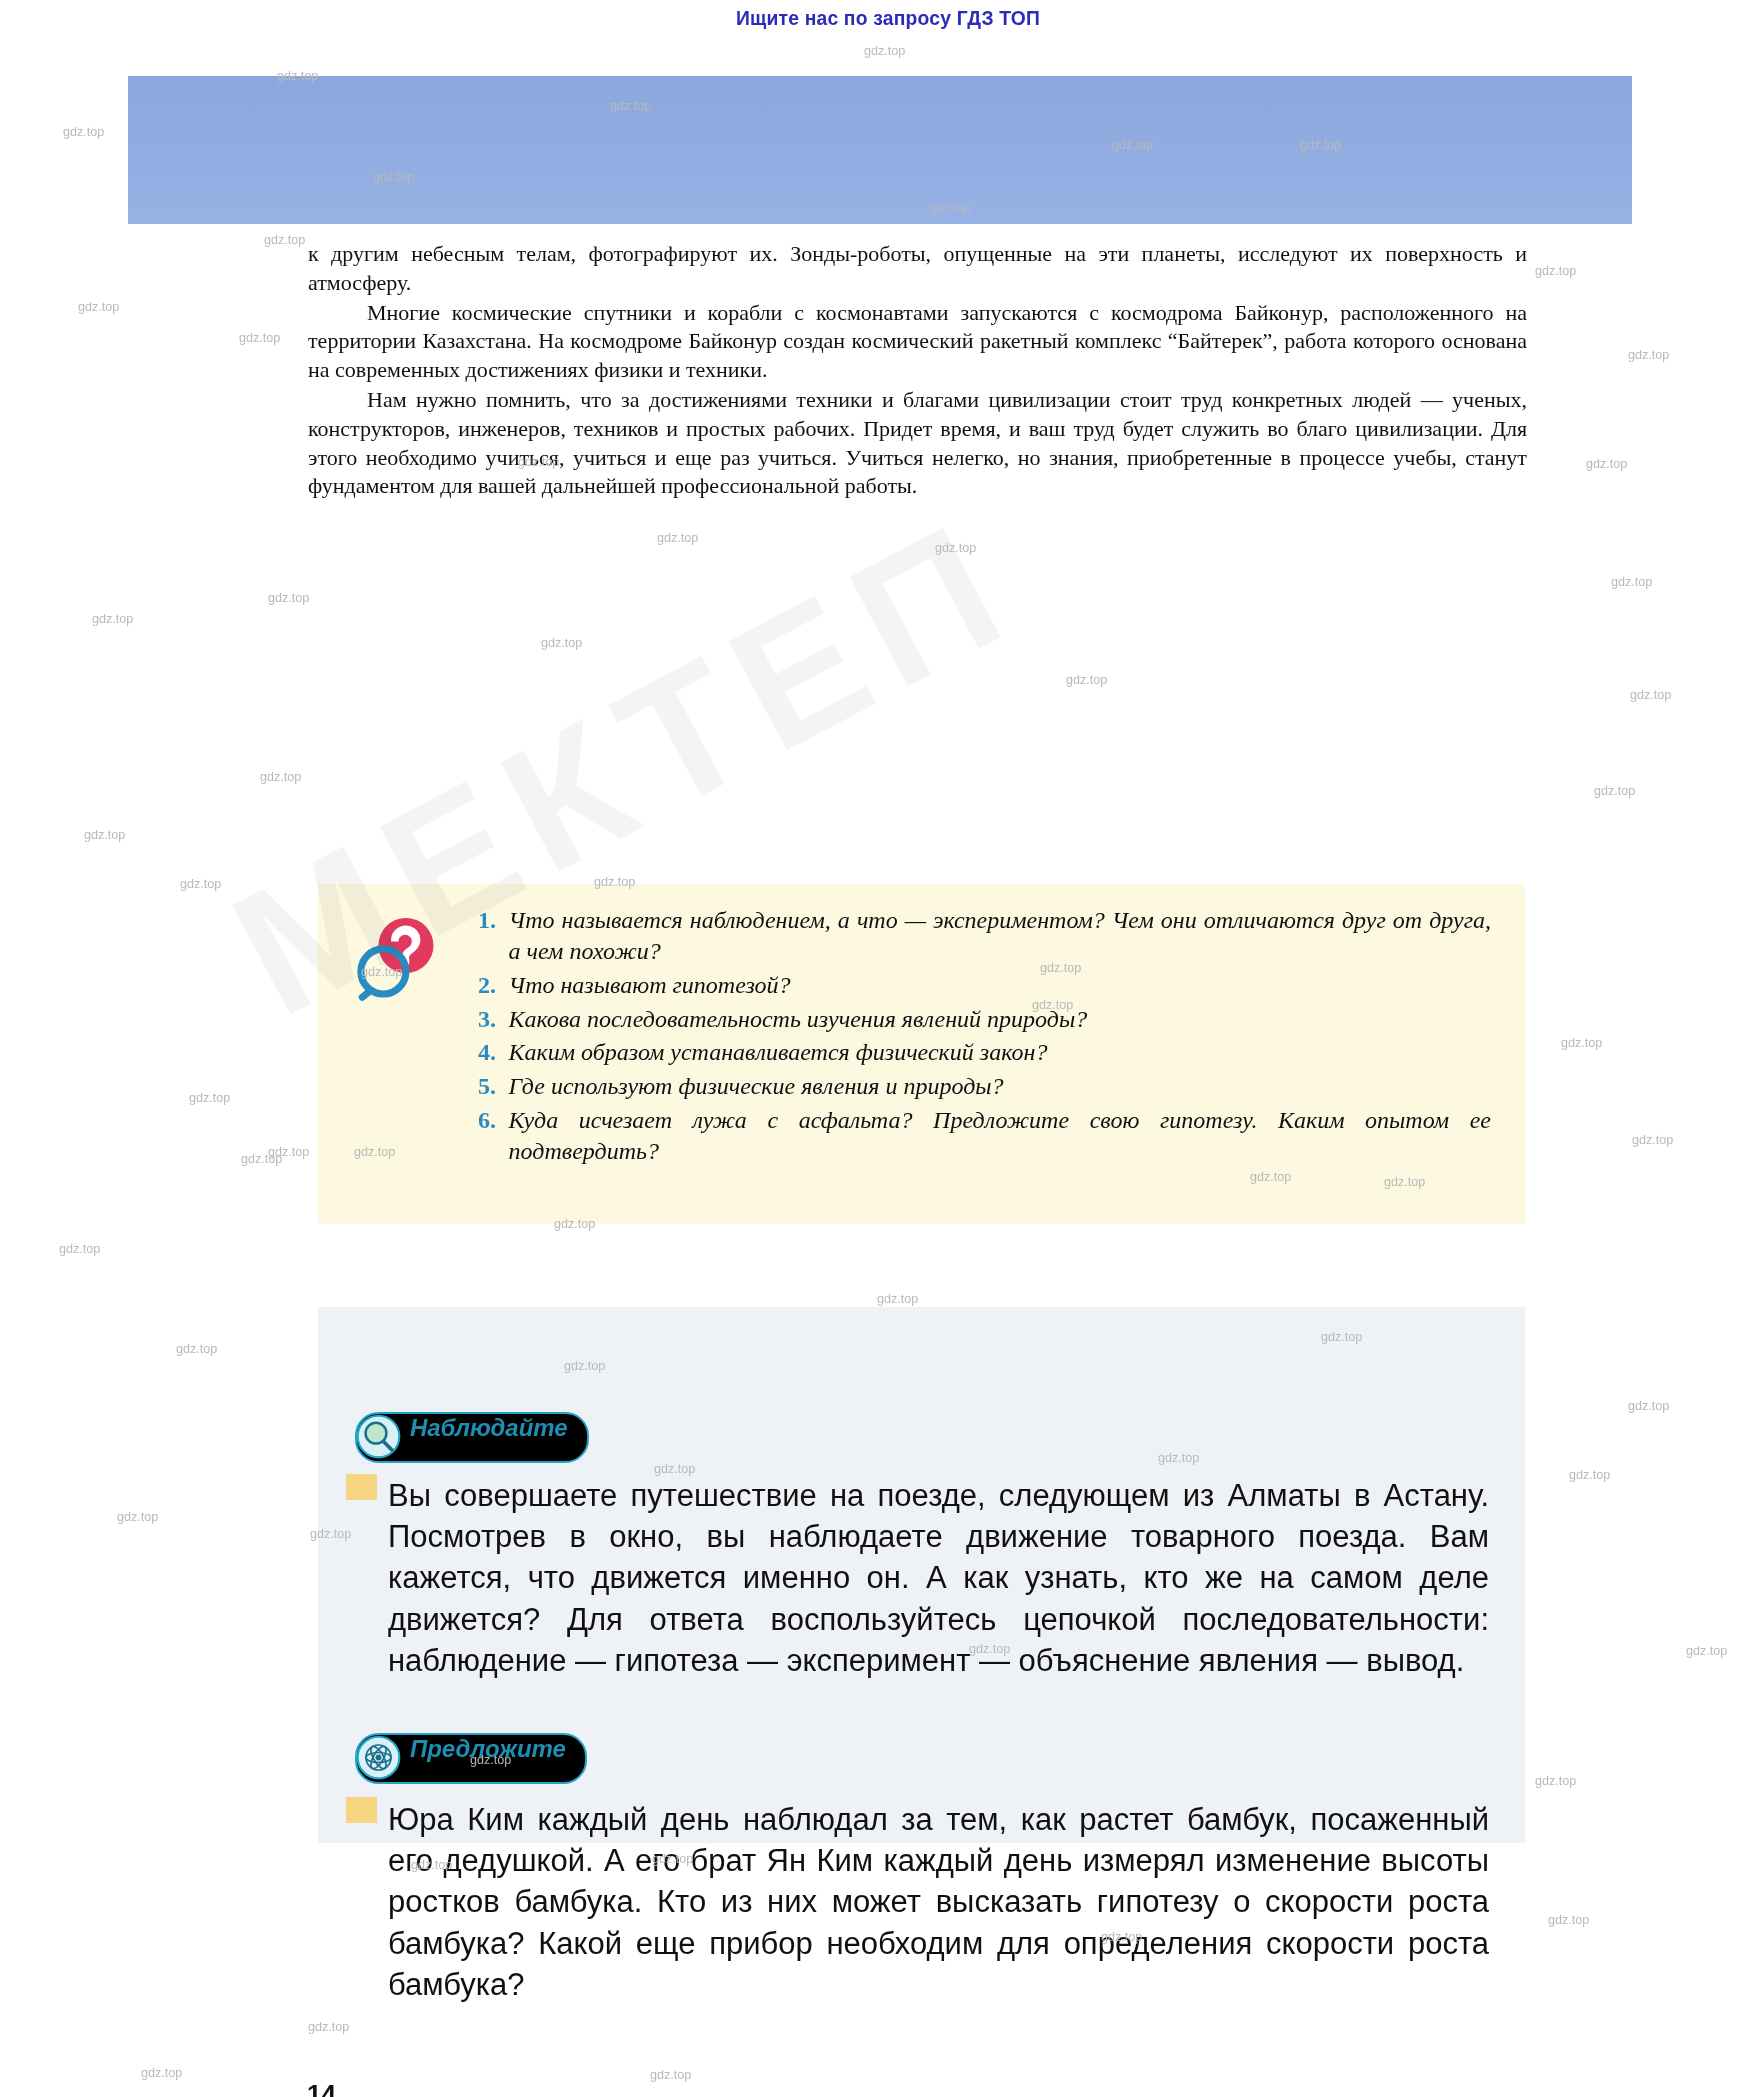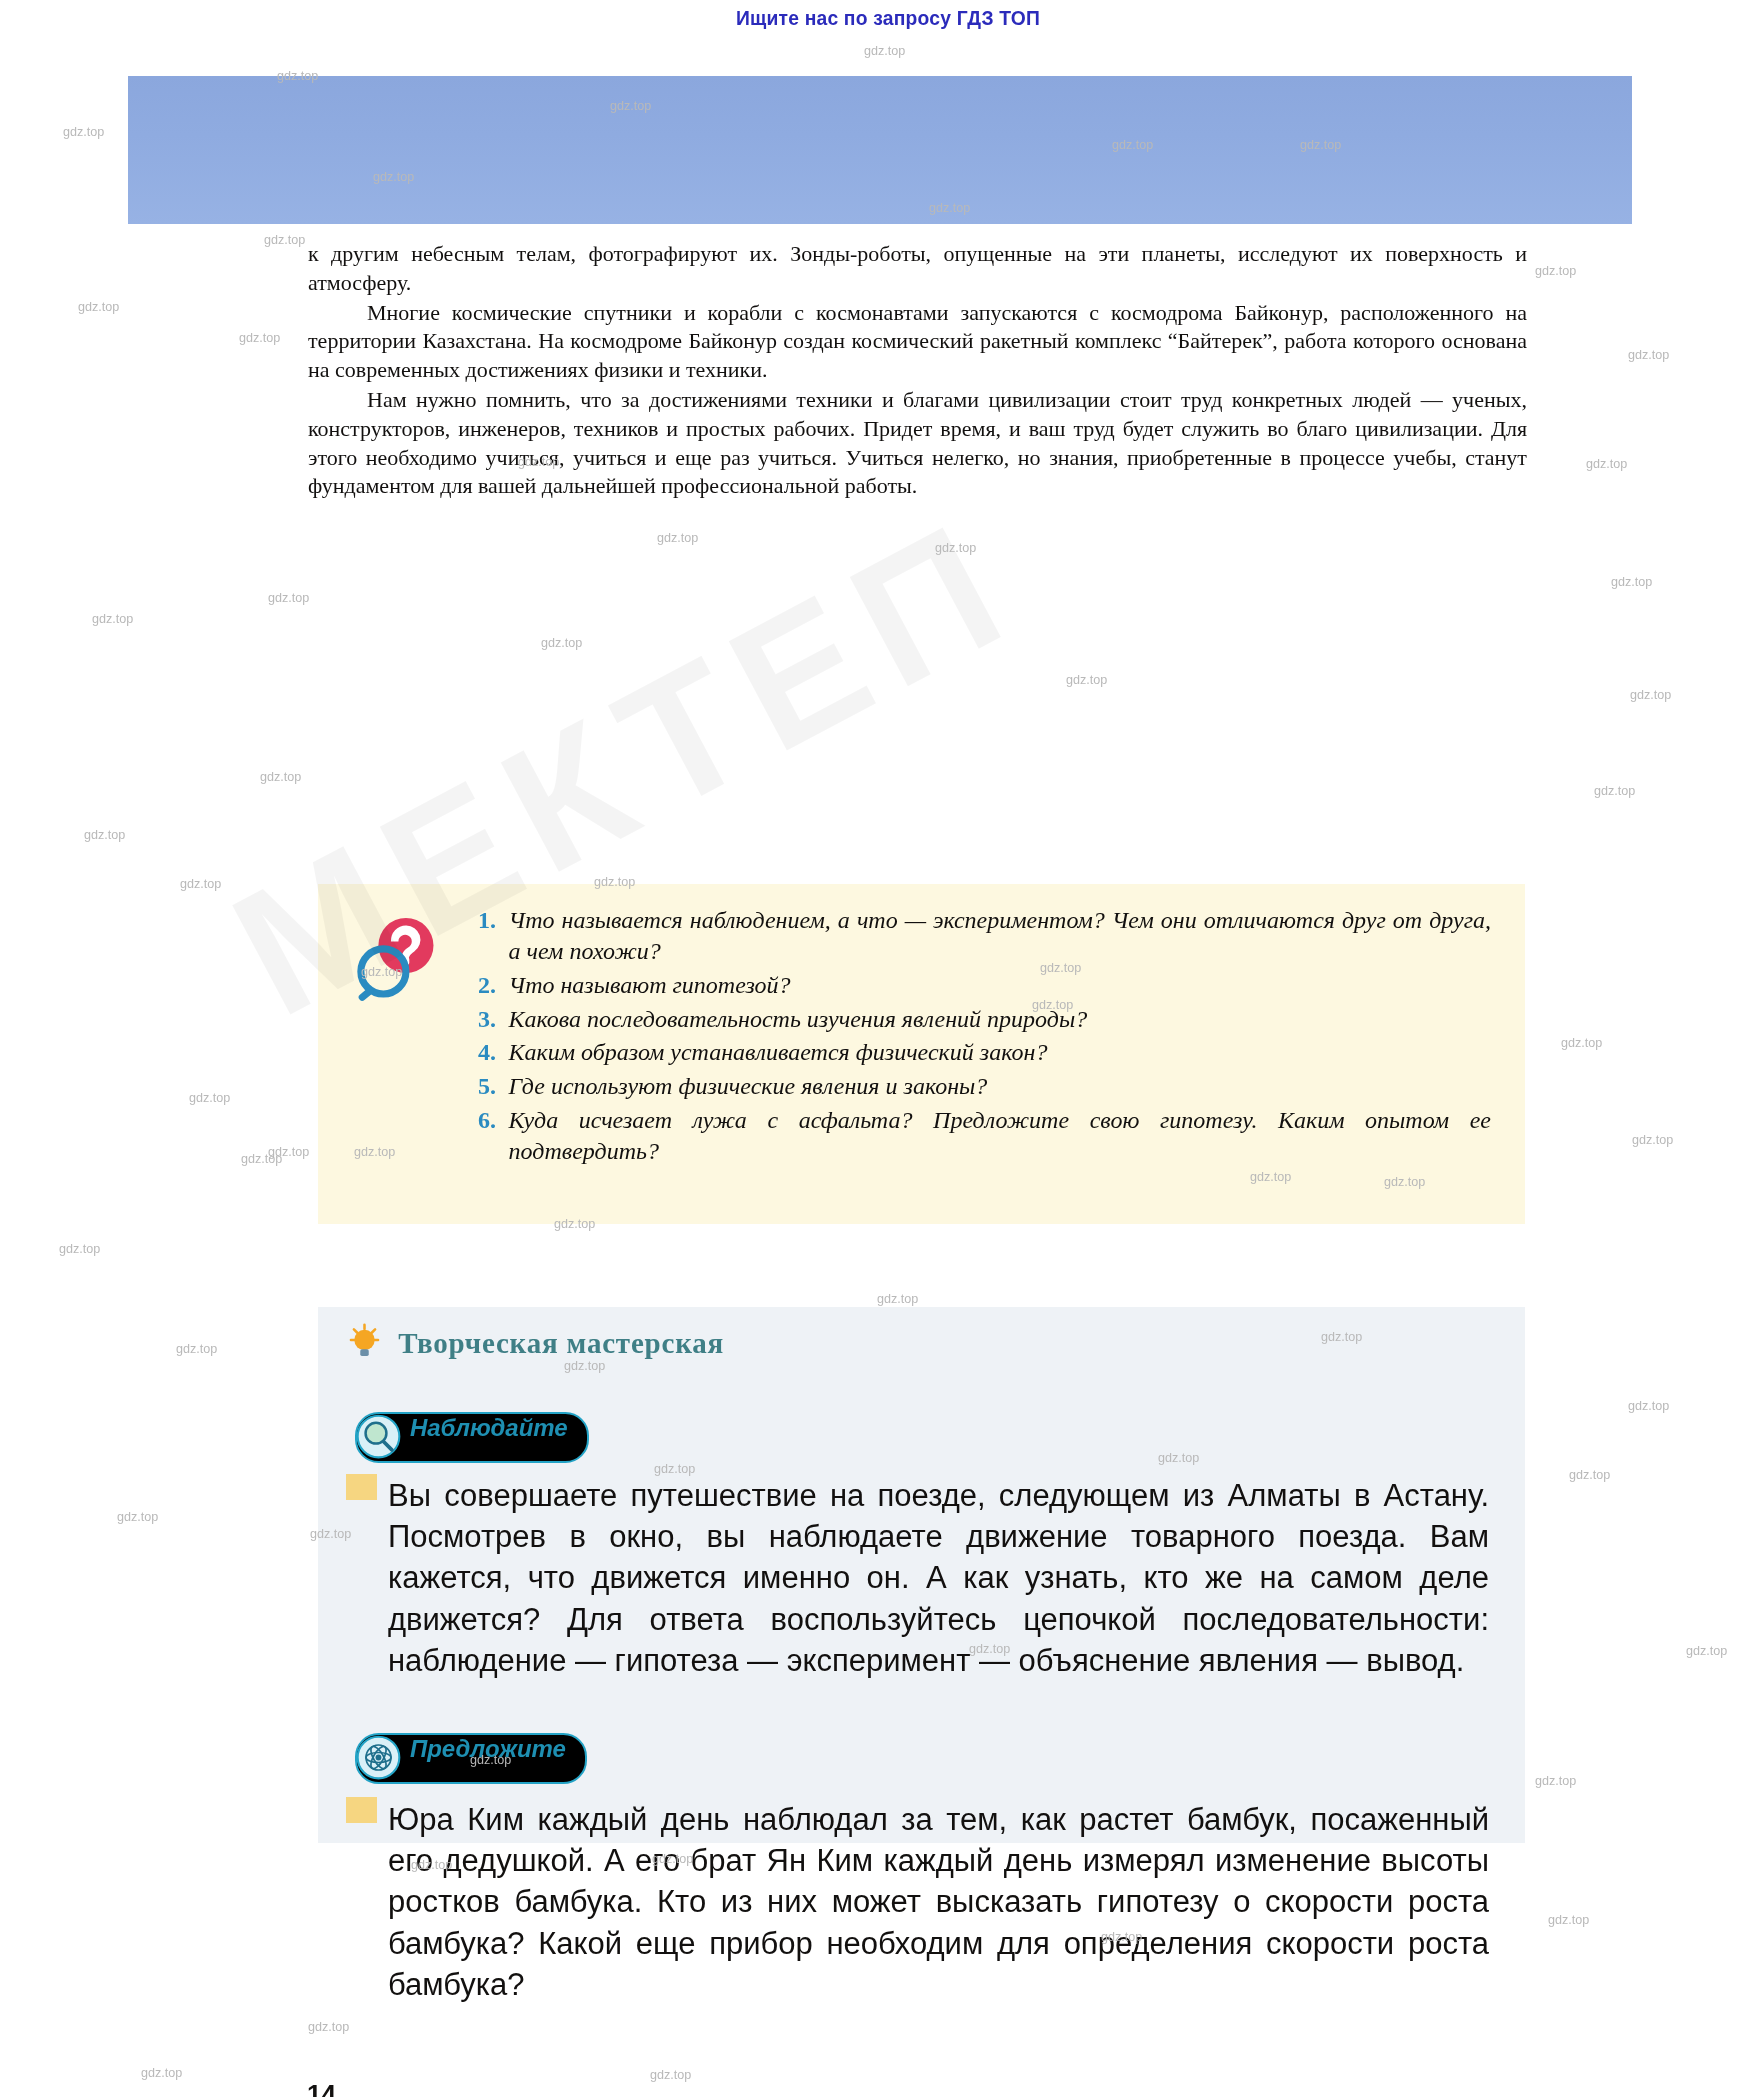--- a/index.html
+++ b/index.html
@@ -260,47 +260,31 @@
       <div class="q-item">
         <span class="q-num">3.</span>
         <span class="q-text">Какова последовательность изучения явлений природы?</span>
       </div>
       <div class="q-item">
         <span class="q-num">4.</span>
         <span class="q-text">Каким образом устанавливается физический закон?</span>
       </div>
       <div class="q-item">
         <span class="q-num">5.</span>
-        <span class="q-text">Где используют физические явления и законы?</span>
+        <span class="q-text">Где используют физические явления и природы?</span>
       </div>
       <div class="q-item">
         <span class="q-num">6.</span>
         <span class="q-text">Куда исчезает лужа с асфальта? Предложите свою гипотезу. Каким опытом ее подтвердить?</span>
       </div>
     </div>
   </div>
 
   <div class="workshop">
 
-    <div class="workshop-title-row">
-      <span>
-        <svg width="39" height="39" viewBox="0 0 92 92">
-          <circle cx="46" cy="40" r="24" fill="#f5a623"></circle>
-          <g stroke="#f5a623" stroke-width="6" stroke-linecap="round">
-            <line x1="46" y1="4" x2="46" y2="14"></line>
-            <line x1="14" y1="40" x2="24" y2="40"></line>
-            <line x1="68" y1="40" x2="78" y2="40"></line>
-            <line x1="21" y1="15" x2="29" y2="23"></line>
-            <line x1="71" y1="15" x2="63" y2="23"></line>
-          </g>
-          <rect x="36" y="62" width="20" height="16" rx="4" fill="#6b8fa8"></rect>
-        </svg>
-      </span>
-      <span class="ws-title">Творческая  мастерская</span>
-    </div>
 
     <div class="badge badge-observe">
       <span class="badge-circle">
         <svg width="45" height="45" viewBox="0 0 108 108">
           <circle cx="54" cy="54" r="50" fill="#d9f0f7" stroke="#23a3c6" stroke-width="5"></circle>
           <circle cx="48" cy="46" r="25" fill="#bfe6cf" stroke="#1e6f8c" stroke-width="6"></circle>
           <line x1="66" y1="66" x2="86" y2="86" stroke="#1e6f8c" stroke-width="9" stroke-linecap="round"></line>
         </svg>
       </span>
       <span class="badge-label">Наблюдайте</span>

